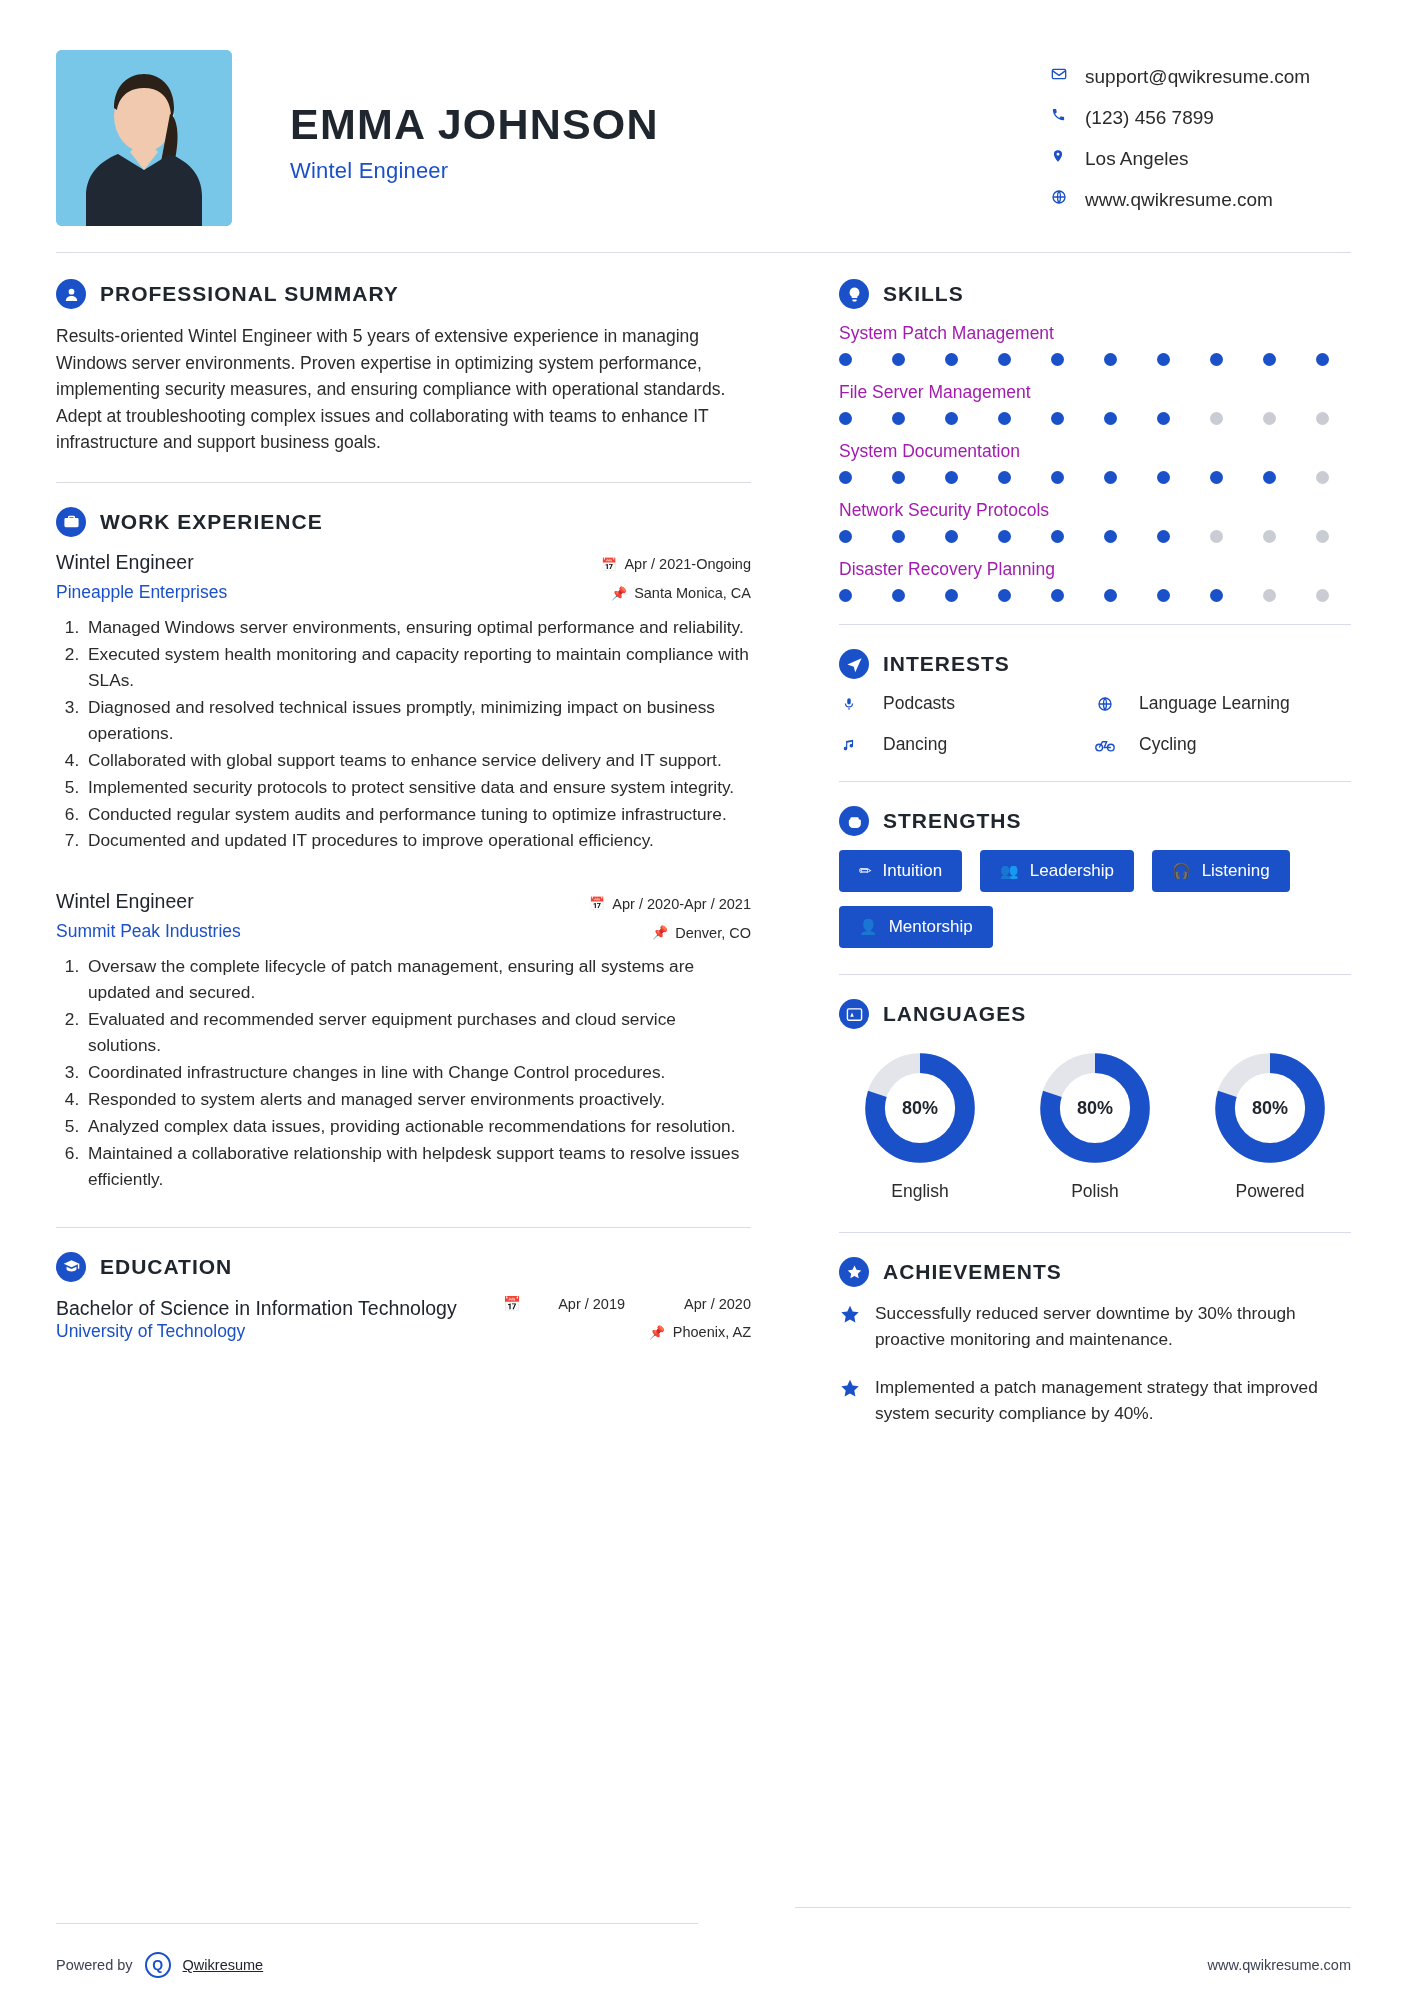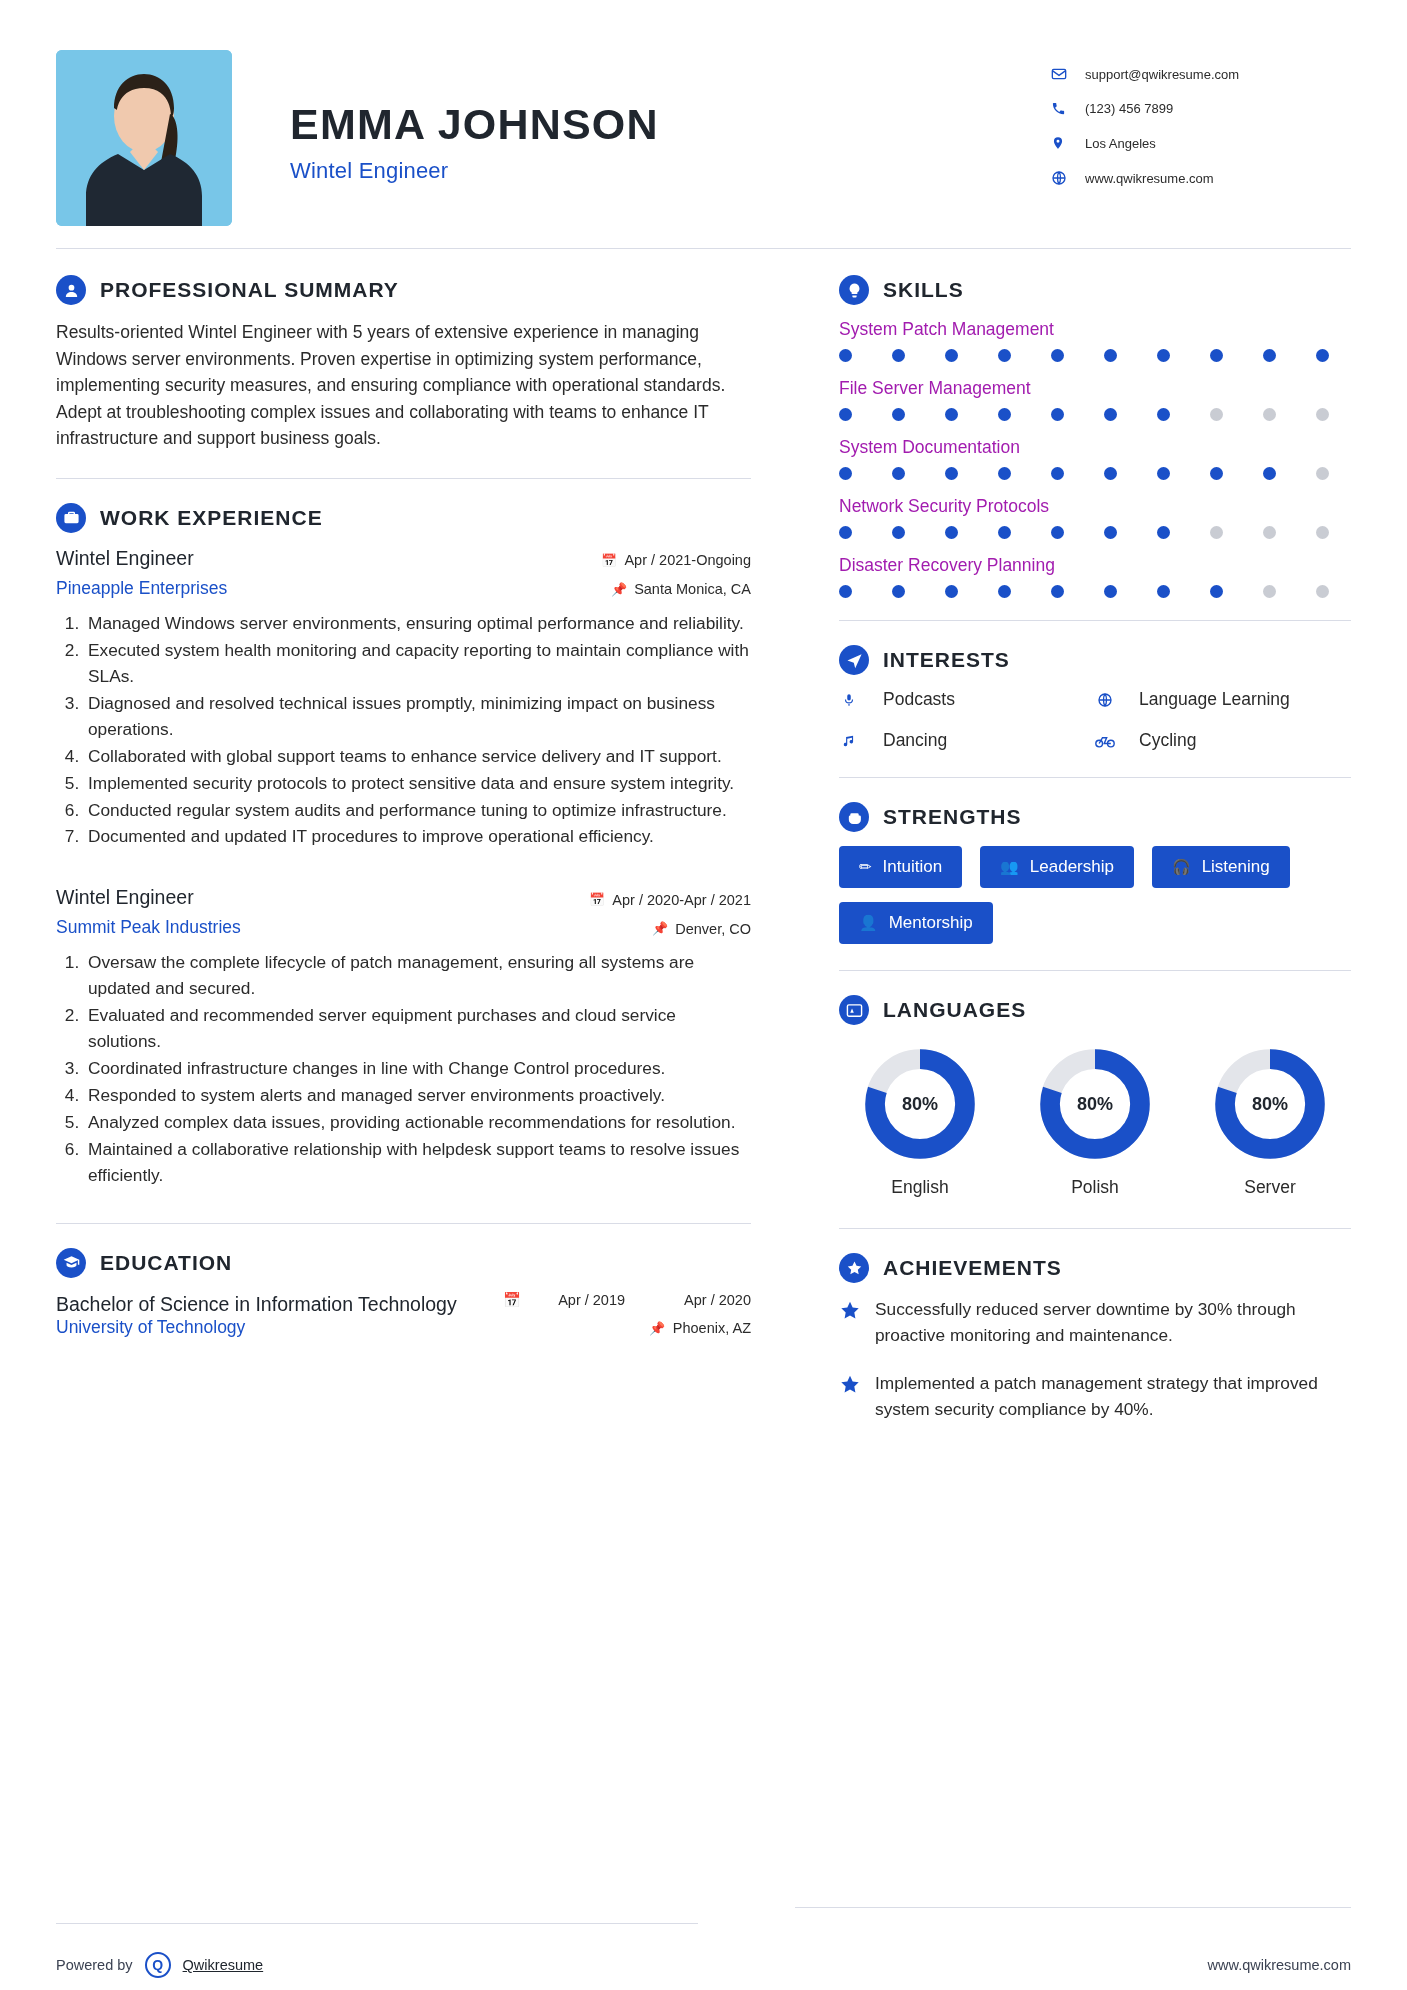--- a/index.html
+++ b/index.html
@@ -51,23 +51,23 @@
     margin-top: 9px;
     letter-spacing: .2px;
   }
   .contact {
     width: 300px;
     padding-top: 16px;
     flex: 0 0 auto;
   }
   .contact-row {
     display: flex;
-    align-items: flex-end;
+    align-items: flex-start;
     margin-bottom: 19px;
-    font-size: 13px;
+    font-size: 19px;
     color: #2b2b2b;
   }
   .contact-row .ci {
     width: 26px;
     color: #1a50c8;
     display: flex;
     align-items: center;
     justify-content: flex-start;
   }
   .contact-row .ct { margin-left: 8px; }
@@ -603,21 +603,21 @@
             </div>
             <div class="lang-name">Polish</div>
           </div>
           <div class="lang">
             <div class="ring"><svg viewBox="0 0 42 42" width="118" height="118" style="transform: rotate(-90deg);">
                   <circle cx="21" cy="21" r="16" fill="none" stroke="#e3e5ea" stroke-width="7"></circle>
                   <circle cx="21" cy="21" r="16" fill="none" stroke="#1a50c8" stroke-width="7" stroke-dasharray="80.4247719318987 100.53096491487338"></circle>
                 </svg>
               <div class="pct">80%</div>
             </div>
-            <div class="lang-name">Server</div>
+            <div class="lang-name">Powered</div>
           </div>
         </div>
       </div>
 
       <div class="sec-sep" style="margin-top:30px;"></div>
 
       <div>
         <div class="sec-head">
           <span class="sec-icon">
             <svg viewBox="0 0 24 24">

